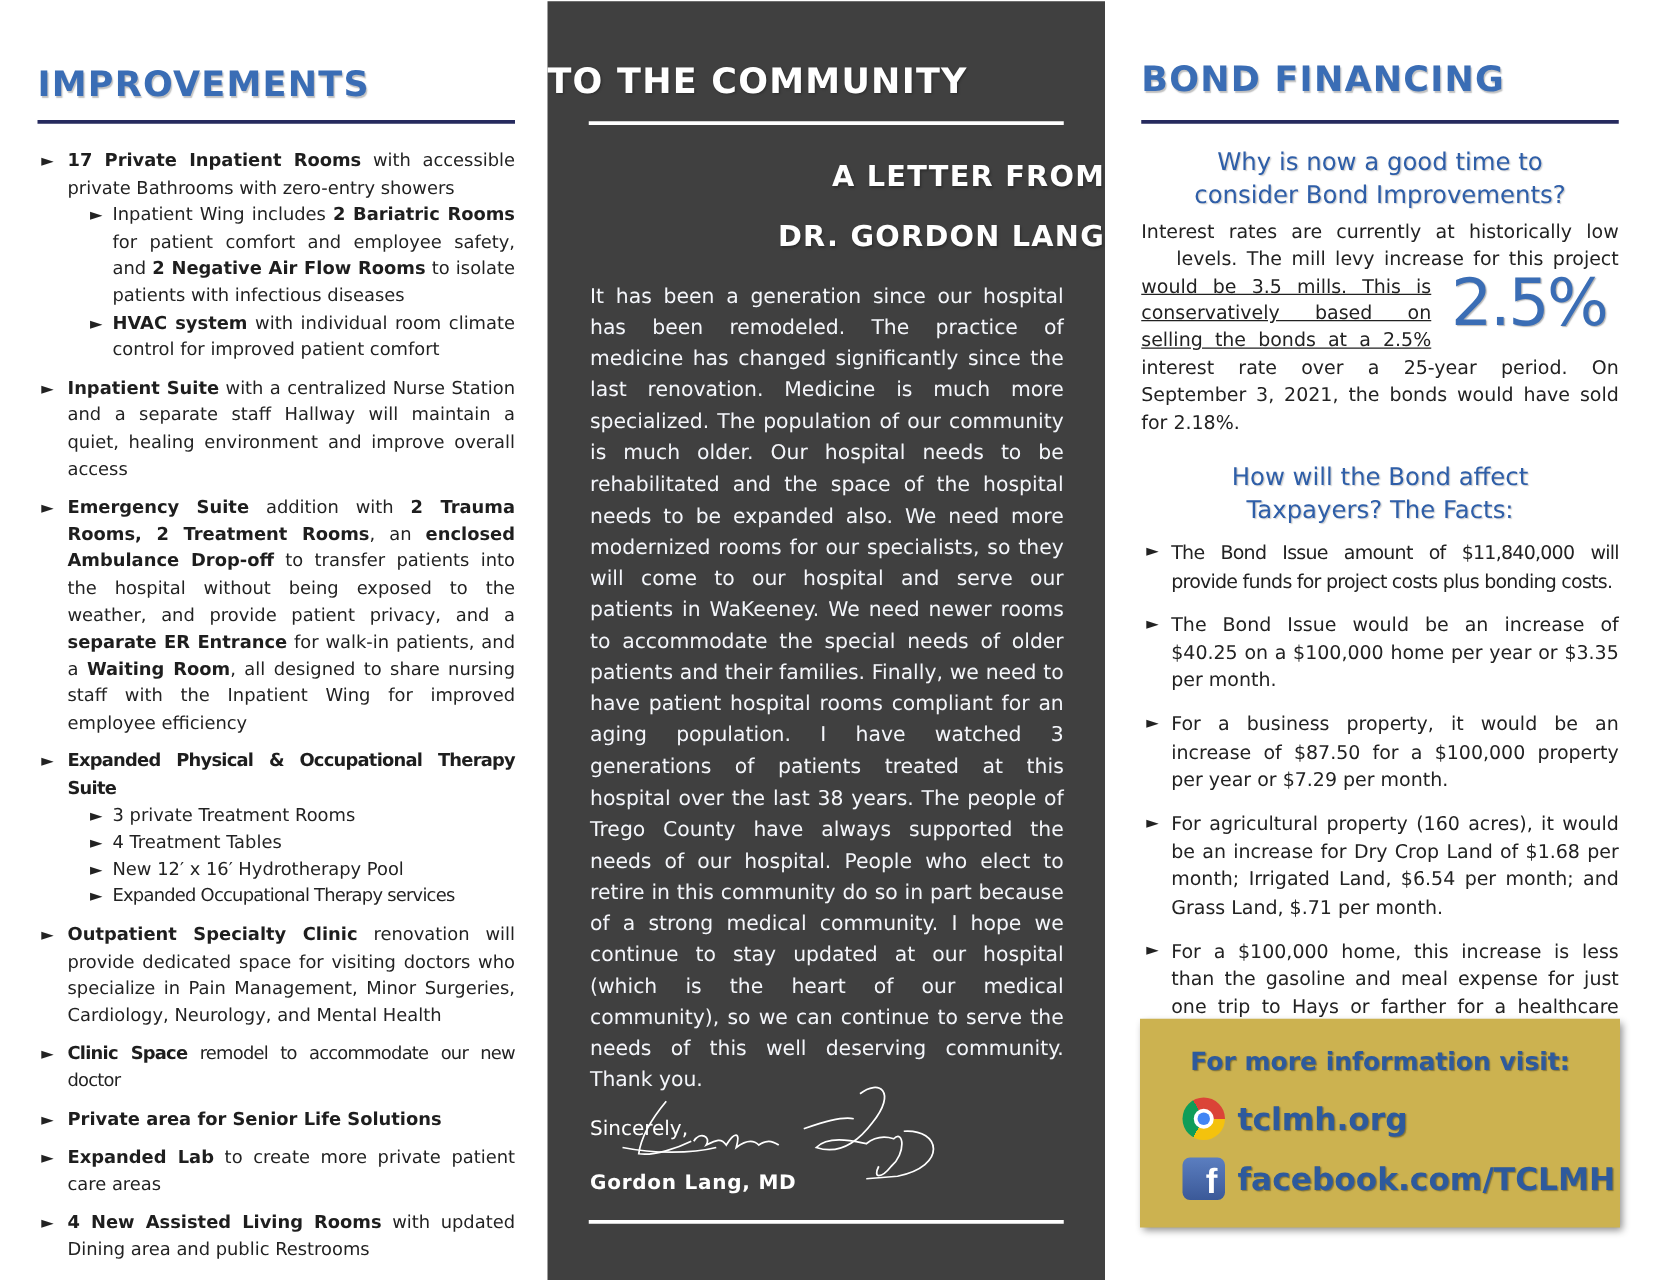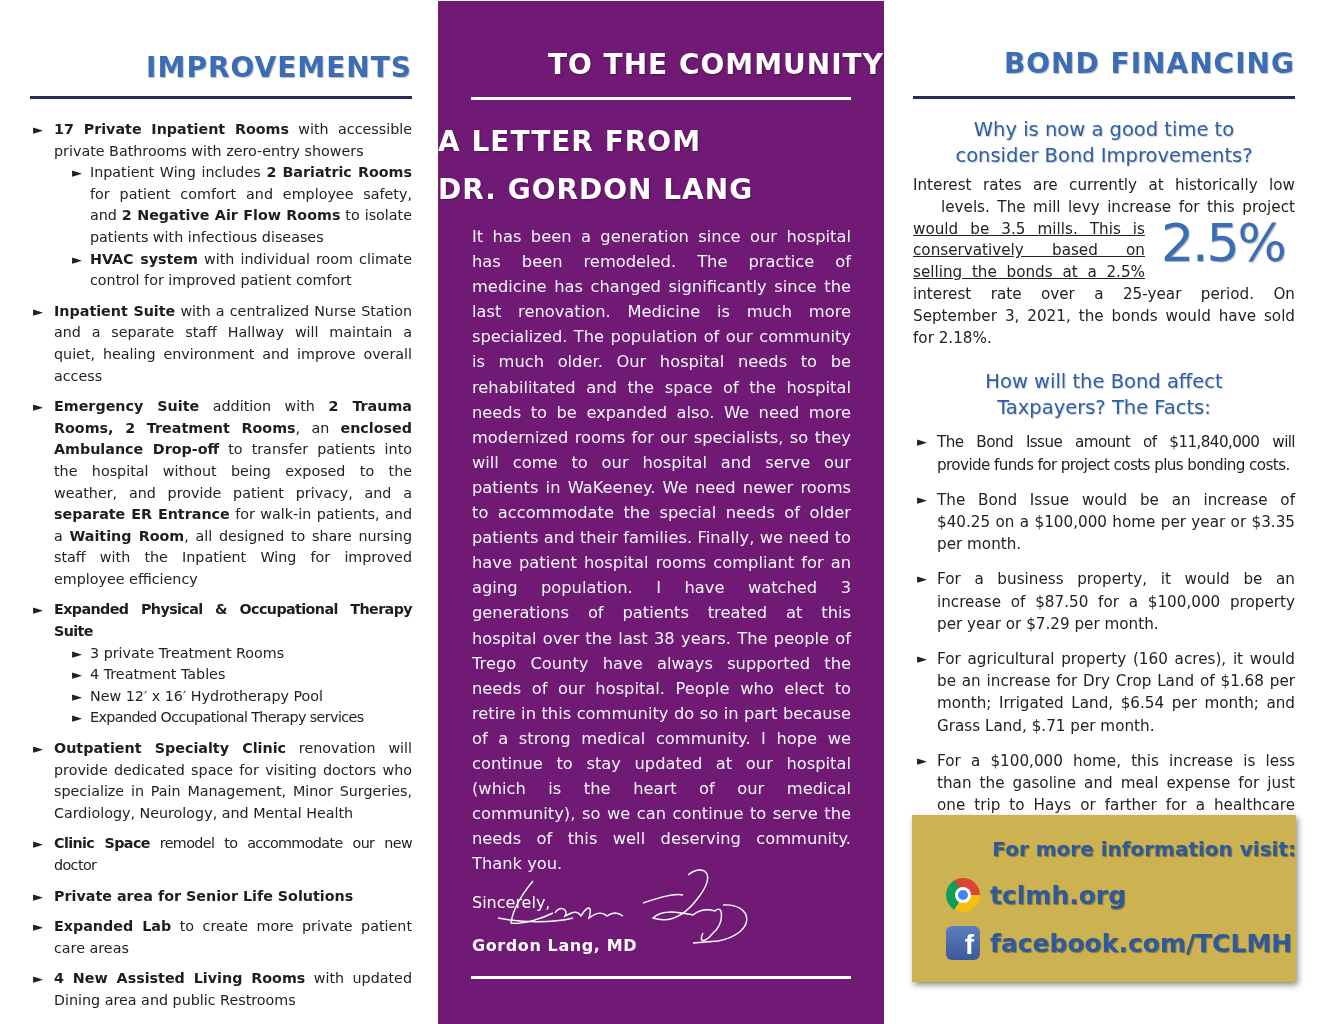--- a/index.html
+++ b/index.html
@@ -3,47 +3,47 @@
 <meta charset="utf-8">
 <style>
   * { box-sizing: border-box; margin: 0; padding: 0; }
   html, body { width: 1325px; height: 1024px; background: #ffffff; overflow: hidden; }
   body { position: relative; font-family: "DejaVu Sans", sans-serif; color: #222222; }
 
   
   .col-left { position: absolute; left: 30px; top: 0; width: 382px; }
   .col-title {
     font-family: "DejaVu Sans", sans-serif; font-weight: bold;
-    color: #3a6db5; text-align: right; letter-spacing: 1px;
+    color: #3a6db5; text-align: left; letter-spacing: 1px;
     text-shadow: 1px 1px 1px rgba(0,0,0,0.25);
   }
   .col-left .col-title { margin-top: 50px; font-size: 28px; height: 36px; line-height: 36px; }
   .rule-dark { height: 3px; background: #262a5e; }
   .col-left .rule-dark { margin-top: 10px; }
 
   .imp-list { list-style: none; margin-top: 20px; font-size: 14.3px; line-height: 21.6px; }
   .imp-list > li { position: relative; padding-left: 24px; margin-bottom: 9px; text-align: justify; }
   .imp-list li .tri { position: absolute; left: 3px; top: 0; font-size: 13px; color: #222; }
   .sub-list { list-style: none; margin-top: 0; }
   .sub-list li { position: relative; padding-left: 36px; text-align: justify; }
   .sub-list li .tri { left: 18px; }
   .condensed { letter-spacing: -0.6px; }
   b { font-weight: bold; color: #1e1e1e; }
 
   
   .col-mid {
     position: absolute; left: 438px; top: 1px; width: 446px; height: 1023px;
-    background: #701a75; color: #ffffff;
+    background: #404040; color: #ffffff;
   }
   .col-mid .col-title { color: #ffffff; font-size: 28px; margin-top: 46px; height: 36px; line-height: 36px; text-shadow: 1px 1px 2px rgba(0,0,0,0.3); }
   .rule-white { height: 3px; background: #ffffff; margin: 0 33px; }
   .col-mid .rule-white.top { margin-top: 14px; }
   .letter-title {
-    margin-top: 18px; text-align: left; font-weight: bold;
-    font-size: 28px; line-height: 48px; letter-spacing: 1px;
+    margin-top: 18px; text-align: right; font-weight: bold;
+    font-size: 23px; line-height: 48px; letter-spacing: 1px;
     text-shadow: 1px 1px 2px rgba(0,0,0,0.3);
   }
   .letter-body {
     margin: 10px 33px 0 34px; font-size: 16.3px; line-height: 25.1px;
     text-align: justify; font-family: "DejaVu Sans", sans-serif; color: #f4f6fb;
   }
   .sincerely { margin: 14px 34px 0; font-size: 16px; height: 26px; line-height: 26px; }
   .signature { position: absolute; left: 55px; top: 862px; width: 260px; height: 90px; }
   .sig-name { position: absolute; left: 34px; top: 935px; font-weight: bold; font-size: 16px; letter-spacing: 0.6px; }
   .col-mid .rule-white.bottom { position: absolute; left: 0; right: 0; top: 975px; }
@@ -67,21 +67,21 @@
   }
   .facts { list-style: none; margin-top: 10px; font-size: 15.2px; line-height: 22.2px; }
   .facts li { position: relative; padding-left: 24px; margin-bottom: 13px; text-align: justify; }
   .facts li .tri { position: absolute; left: 4px; top: 0; font-size: 13px; }
 
   .info-box {
     position: absolute; left: 912px; top: 815px; width: 384px; height: 167px;
     background: #ccb250; box-shadow: 2px 3px 6px rgba(0,0,0,0.45);
   }
   .info-title {
-    margin-top: 22px; text-align: right; font-weight: bold; font-size: 20px;
+    margin-top: 22px; text-align: center; font-weight: bold; font-size: 20px;
     color: #2e5a9c; text-shadow: 1px 1px 1px rgba(0,0,0,0.35);
   }
   .info-row { position: absolute; left: 34px; height: 36px; display: flex; align-items: center; }
   .info-row.r1 { top: 62px; }
   .info-row.r2 { top: 110px; }
   .info-row .link {
     margin-left: 10px; font-weight: bold; font-size: 25px; color: #2e5a9c;
     text-shadow: 1px 1px 1px rgba(0,0,0,0.35);
   }
   .chrome-icon { width: 34px; height: 34px; border-radius: 50%; position: relative;

